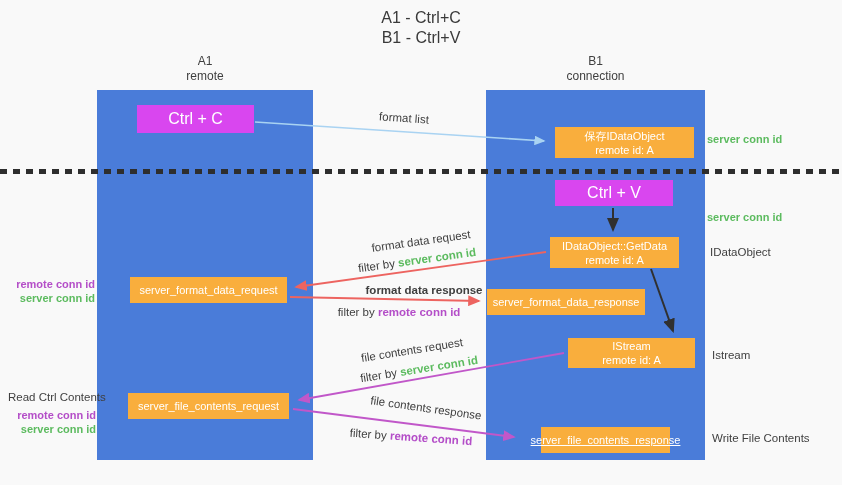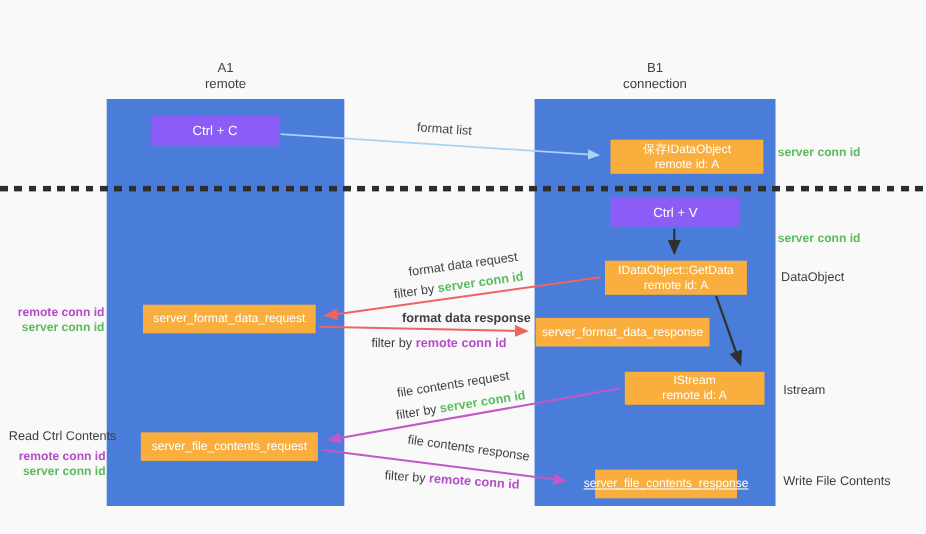--- a/index.html
+++ b/index.html
@@ -20,37 +20,41 @@
   .dotted-line {
     position:absolute; left:0; top:169px; width:842px; height:5px;
     background:repeating-linear-gradient(90deg,#2e2e2e 0 7px,transparent 7px 13px);
     z-index:3;
   }
   .node {
     position:absolute; display:flex; flex-direction:column;
     align-items:center; justify-content:center;
     color:#ffffff; text-align:center; z-index:2; white-space:nowrap;
   }
-  .green-node { background:#8b5cf6; font-size:12px; }
+  .green-node { background:#d946ef; font-size:16px; }
   .orange-node { background:#f9ae3d; font-size:11px; line-height:14px; }
   .edge-label {
     position:absolute; font-size:11.5px; color:#3f3f3f;
     white-space:nowrap; z-index:4;
   }
   .side-label { position:absolute; font-size:11.5px; white-space:nowrap; z-index:4; color:#3f3f3f; }
   .conn-ids { text-align:right; font-size:11px; line-height:14px; font-weight:bold; }
   .green-bold { color:#5cbb5f; font-weight:bold; }
   .purple-bold { color:#b44ec8; font-weight:bold; }
   .arrows { position:absolute; left:0; top:0; z-index:5; pointer-events:none; }
 </style>
 </head>
 <body>
 
 <div class="stage">
 
+  <div class="title">
+    <div>A1 - Ctrl+C</div>
+    <div>B1 - Ctrl+V</div>
+  </div>
 
   <div class="col-header" style="left:97px; top:54px; width:216px;">
     <div>A1</div>
     <div>remote</div>
   </div>
   <div class="col-header" style="left:486px; top:54px; width:219px;">
     <div>B1</div>
     <div>connection</div>
   </div>
 
@@ -119,21 +123,21 @@
   </div>
 
   <div class="edge-label" style="left:426px; top:408px; transform:translate(-50%,-50%) rotate(8deg);">file contents response</div>
   <div class="edge-label" style="left:411px; top:437px; transform:translate(-50%,-50%) rotate(4deg);">
     <span>filter by</span>
     <span class="purple-bold">remote conn id</span>
   </div>
 
   <div class="side-label green-bold" style="left:707px; top:133px; font-size:11px;">server conn id</div>
   <div class="side-label green-bold" style="left:707px; top:211px; font-size:11px;">server conn id</div>
-  <div class="side-label" style="left:710px; top:246px;">DataObject</div>
+  <div class="side-label" style="left:710px; top:246px;">IDataObject</div>
   <div class="side-label" style="left:712px; top:349px;">Istream</div>
   <div class="side-label" style="left:712px; top:432px;">Write File Contents</div>
 
   <div class="side-label conn-ids" style="left:0px; top:277px; width:95px;">
     <div class="purple-bold">remote conn id</div>
     <div class="green-bold">server conn id</div>
   </div>
   <div class="side-label" style="left:8px; top:391px;">Read Ctrl Contents</div>
   <div class="side-label conn-ids" style="left:0px; top:408px; width:96px;">
     <div class="purple-bold">remote conn id</div>

